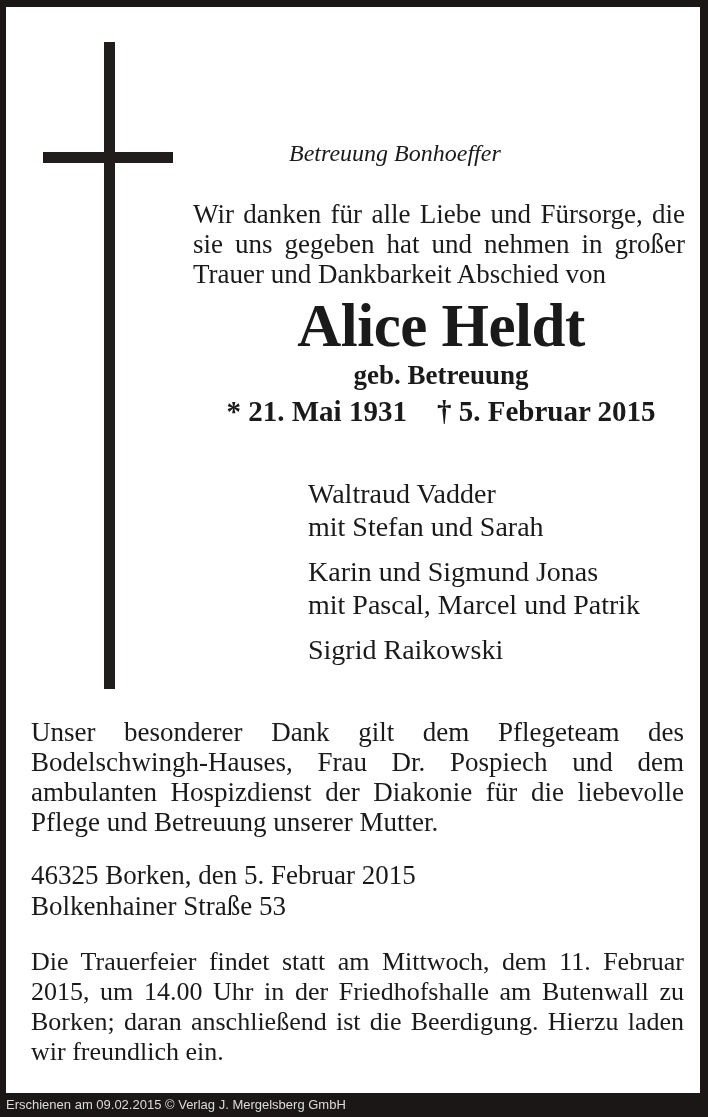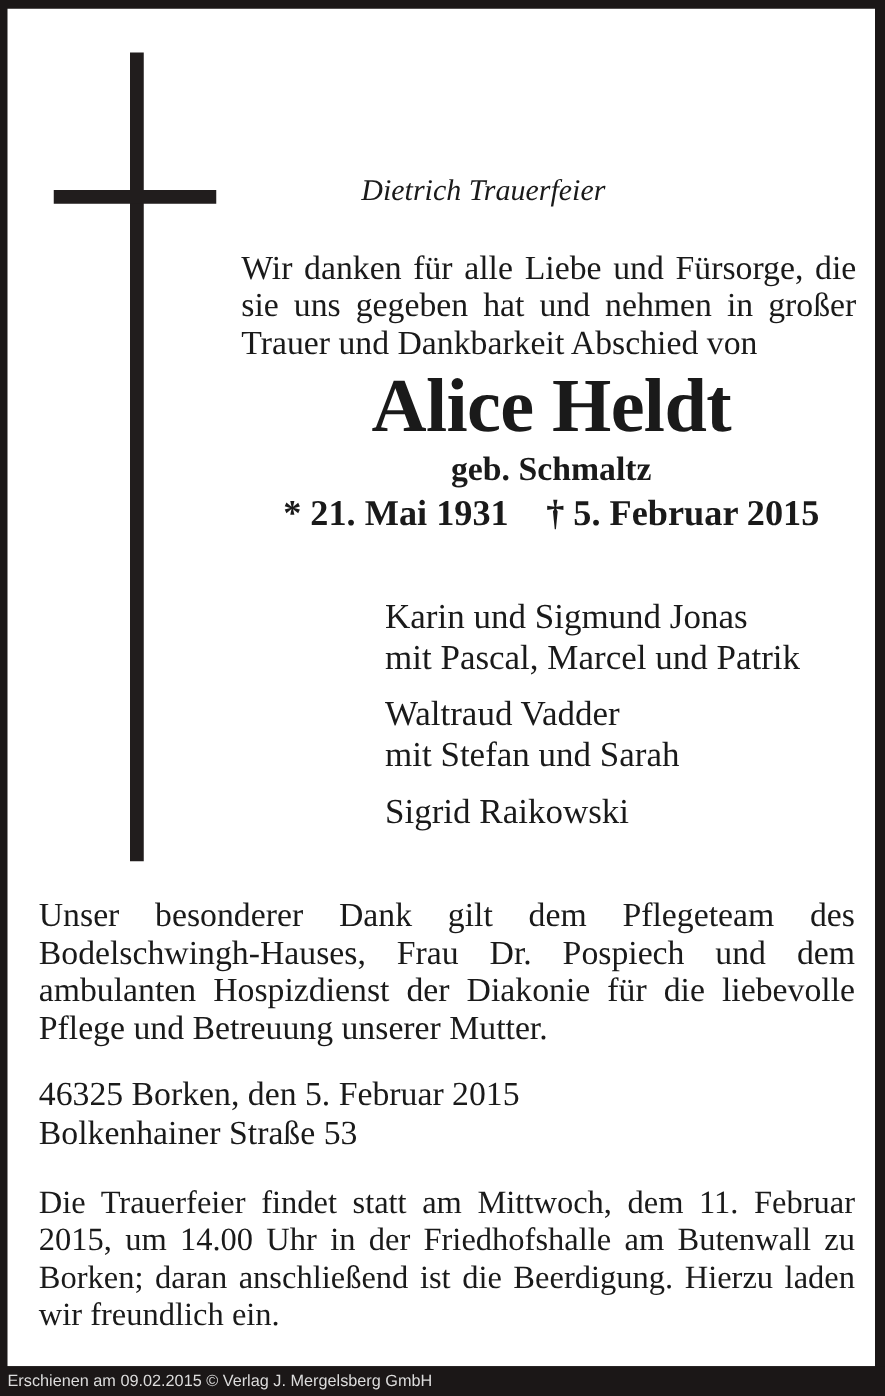--- a/index.html
+++ b/index.html
@@ -74,37 +74,37 @@
 
 <div class="page">
   <div class="paper">
 
     <div class="cross">
       <div class="vbar"></div>
       <div class="hbar"></div>
     </div>
 
 
-    <div class="poem-author">Dietrich Trauerfeier</div>
+    <div class="poem-author">Betreuung Bonhoeffer</div>
 
     <div class="intro">Wir danken für alle Liebe und Fürsorge, die sie uns gegeben hat und nehmen in großer Trauer und Dankbarkeit Abschied von</div>
 
     <div class="name-block">
       <div class="deceased-name">Alice Heldt</div>
-      <div class="maiden-name">geb. Schmaltz</div>
+      <div class="maiden-name">geb. Betreuung</div>
       <div class="dates">
         <span class="birth">* 21. Mai 1931</span><span class="death">† 5. Februar 2015</span>
       </div>
     </div>
 
     <div class="mourners">
+      <div class="mourner-group">Waltraud Vadder
+mit Stefan und Sarah</div>
       <div class="mourner-group">Karin und Sigmund Jonas
 mit Pascal, Marcel und Patrik</div>
-      <div class="mourner-group">Waltraud Vadder
-mit Stefan und Sarah</div>
       <div class="mourner-group">Sigrid Raikowski</div>
     </div>
 
     <div class="thanks">Unser besonderer Dank gilt dem Pflegeteam des Bodelschwingh-Hauses, Frau Dr. Pospiech und dem ambulanten Hospizdienst der Diakonie für die liebevolle Pflege und Betreuung unserer Mutter.</div>
 
     <div class="address">46325 Borken, den 5. Februar 2015
 Bolkenhainer Straße 53</div>
 
     <div class="funeral">Die Trauerfeier findet statt am Mittwoch, dem 11. Februar 2015, um 14.00 Uhr in der Friedhofshalle am Butenwall zu Borken; daran anschließend ist die Beerdigung. Hierzu laden wir freundlich ein.</div>
   </div>

